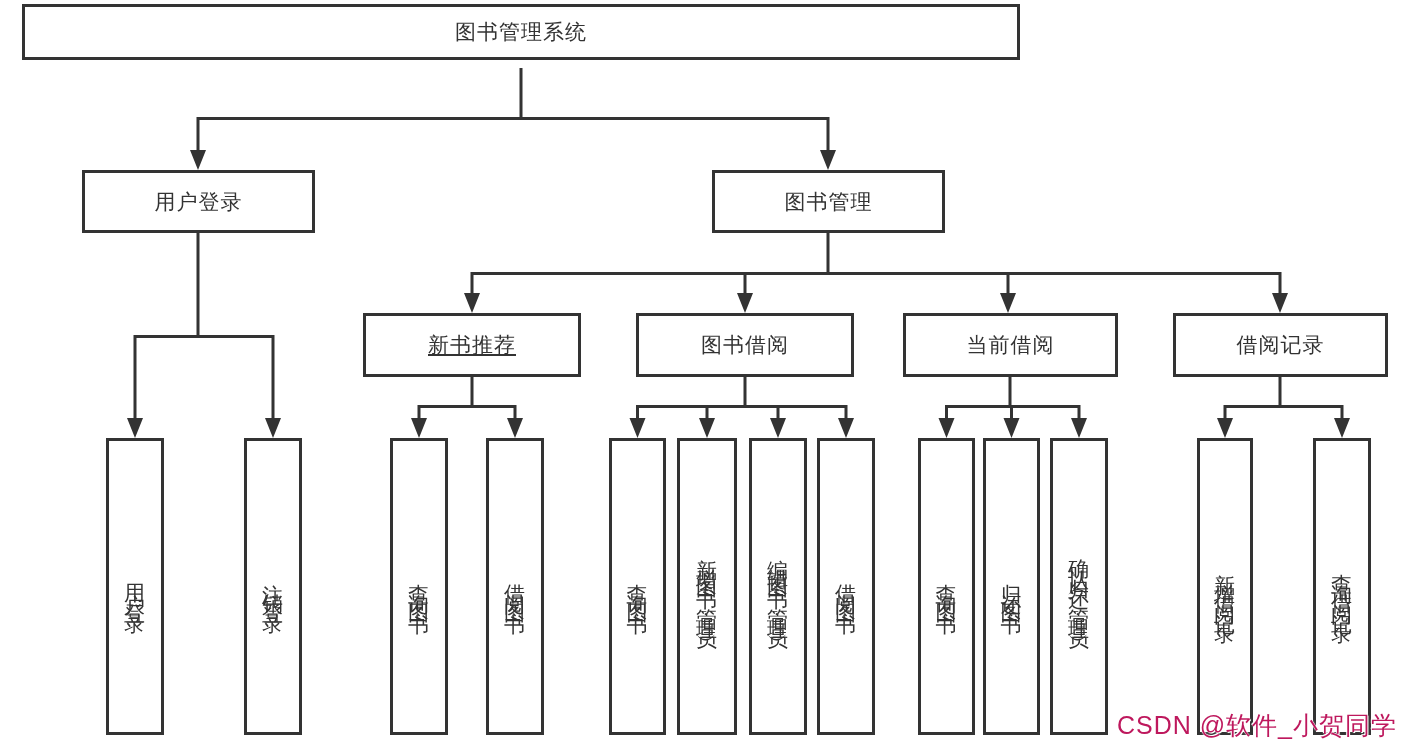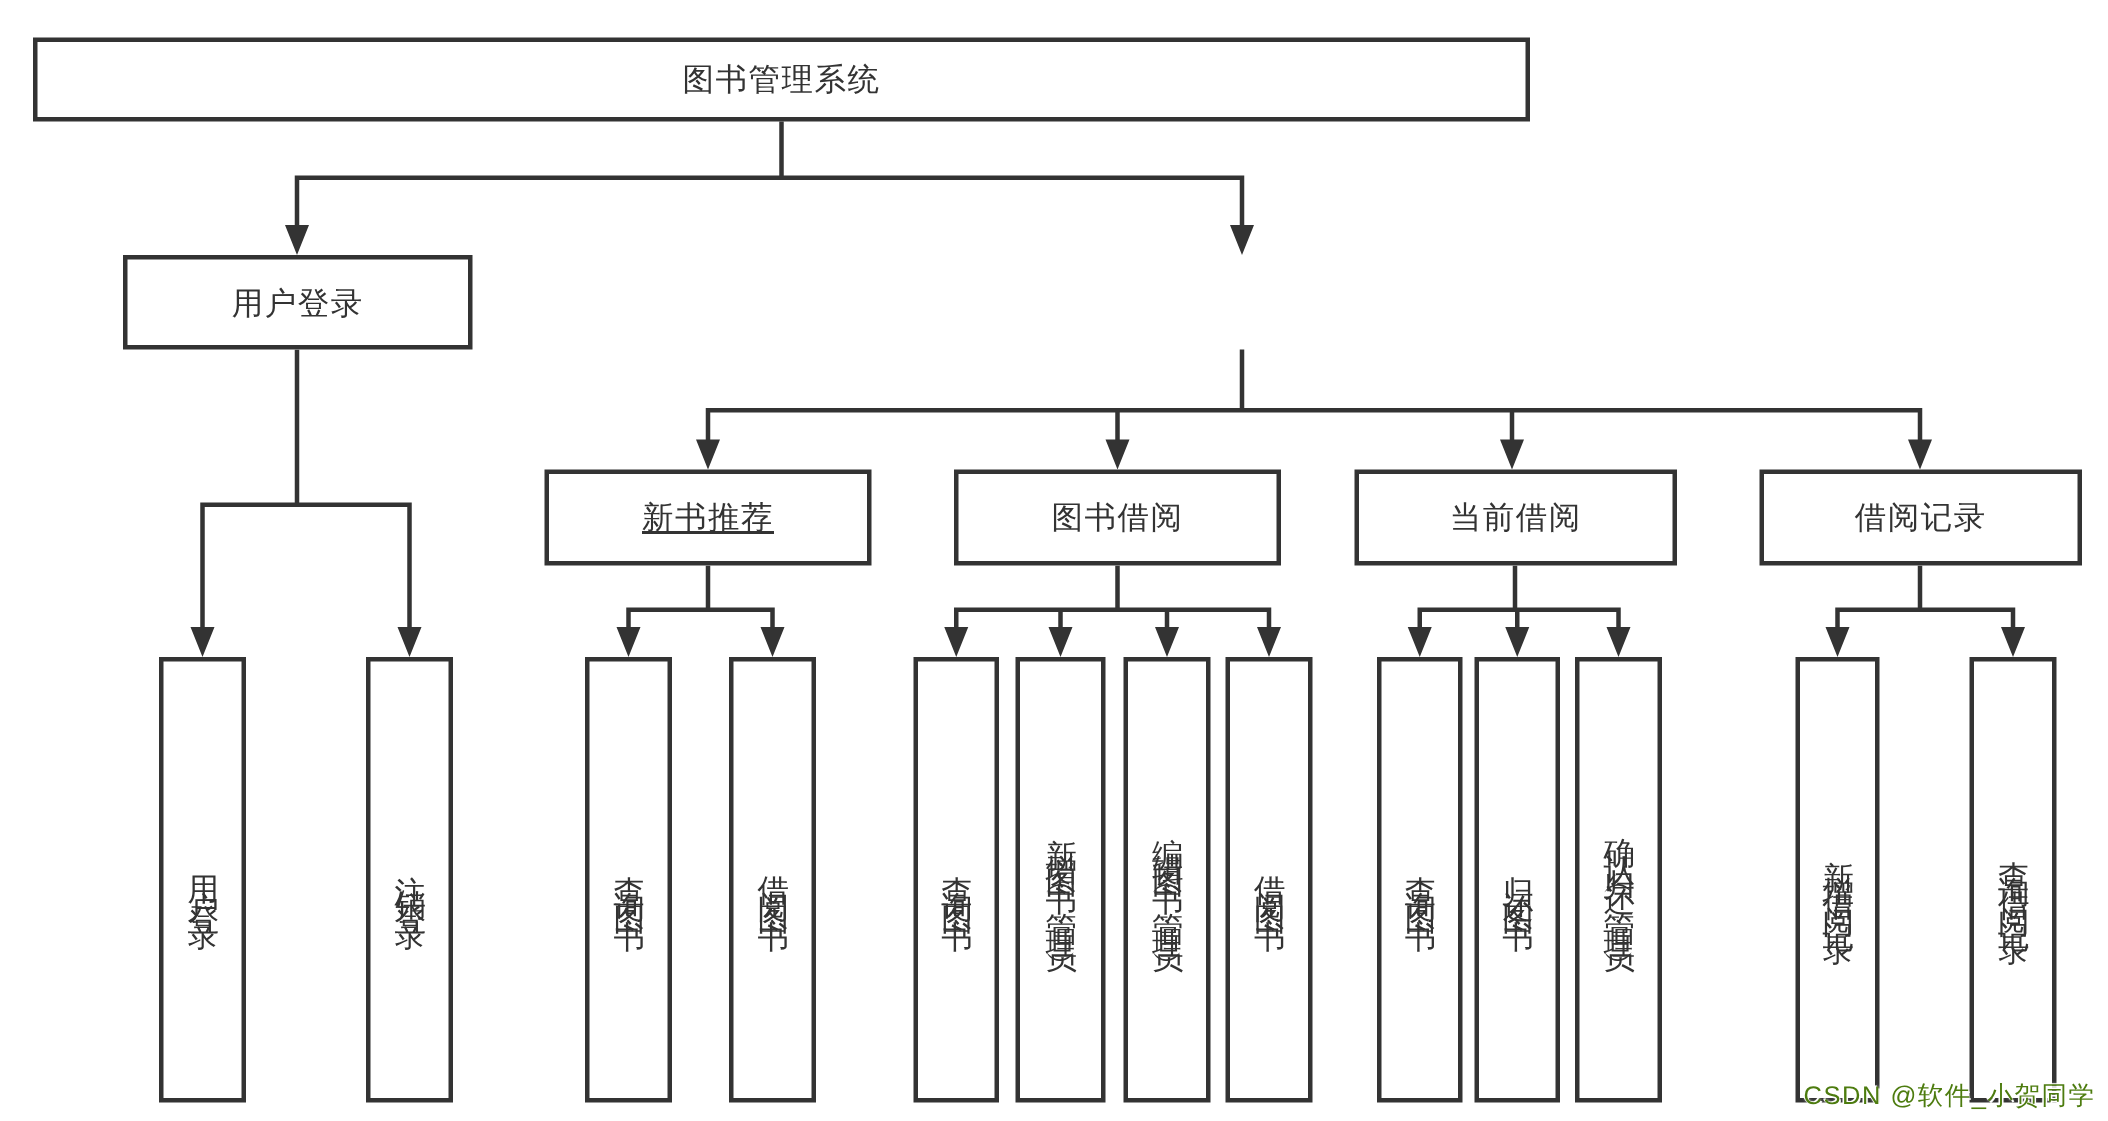--- a/index.html
+++ b/index.html
@@ -48,21 +48,21 @@
   .leaf .vtext {
     writing-mode: vertical-rl;
     font-size: 21px;
     letter-spacing: 10px;
     line-height: 1;
     color: #333333;
     white-space: nowrap;
   }
 
   
-  .box-root  { left: 22px;   top: 25px;  width: 998px; height: 56px; }
+  .box-root  { left: 22px;   top: 4px;  width: 998px; height: 56px; }
   .box-l2a   { left: 82px;   top: 170px; width: 233px; height: 63px; }
   .box-l2b   { left: 712px;  top: 170px; width: 233px; height: 63px; }
   .box-l3a   { left: 363px;  top: 313px; width: 218px; height: 64px; text-decoration: underline; }
   .box-l3b   { left: 636px;  top: 313px; width: 218px; height: 64px; }
   .box-l3c   { left: 903px;  top: 313px; width: 215px; height: 64px; }
   .box-l3d   { left: 1173px; top: 313px; width: 215px; height: 64px; }
 
   .leaf-a1 { left: 106px;  width: 58px; }
   .leaf-a2 { left: 244px;  width: 58px; }
   .leaf-b1 { left: 390px;  width: 58px; }
@@ -74,22 +74,22 @@
   .leaf-d1 { left: 918px;  width: 57px; }
   .leaf-d2 { left: 983px;  width: 57px; }
   .leaf-d3 { left: 1050px; width: 58px; }
   .leaf-e1 { left: 1197px; width: 56px; }
   .leaf-e2 { left: 1313px; width: 58px; }
 
   .watermark {
     position: absolute;
     right: 8px;
     bottom: 5px;
-    font-size: 17px;
-    color: #4d7c0f;
+    font-size: 25px;
+    color: #be185d;
     letter-spacing: 1px;
     text-shadow: 0 0 2px #ffffff, 1px 1px 0 #ffffff, -1px -1px 0 #ffffff;
     z-index: 3;
   }
 </style>
 </head>
 <body>
 
 <div id="stage">
 
@@ -129,20 +129,23 @@
              M1334 418h16L1342 438z"></path>
   </svg>
 
   <div class="hbox box-root">
     <span>图书管理系统</span>
   </div>
 
   <div class="hbox box-l2a">
     <span>用户登录</span>
   </div>
+  <div class="hbox box-l2b">
+    <span>图书管理</span>
+  </div>
 
   <div class="hbox box-l3a">
     <span>新书推荐</span>
   </div>
   <div class="hbox box-l3c">
     <span>当前借阅</span>
   </div>
   <div class="hbox box-l3b">
     <span>图书借阅</span>
   </div>

